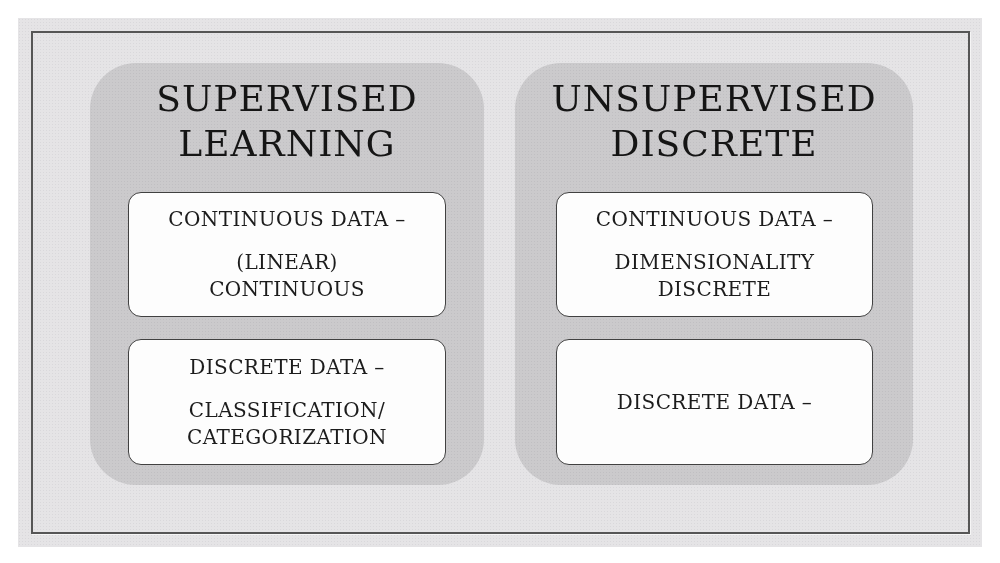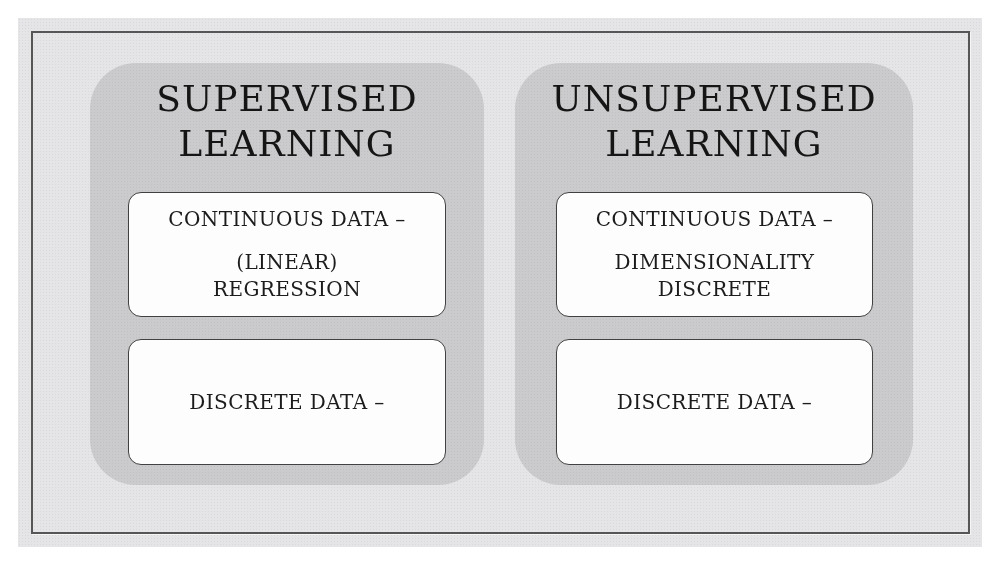--- a/index.html
+++ b/index.html
@@ -97,31 +97,33 @@
 
   <div class="frame"></div>
 
   <div class="panel panel-left">
     <h1 class="panel-title">SUPERVISED
 LEARNING</h1>
 
     <div class="info-box pos-top">
       <p>CONTINUOUS DATA –</p>
       <p>(LINEAR)
-REGRESSION</p>
+CONTINUOUS</p>
     </div>
 
     <div class="info-box pos-bottom">
       <p>DISCRETE DATA –</p>
+      <p>CLASSIFICATION/
+CATEGORIZATION</p>
     </div>
   </div>
 
   <div class="panel panel-right">
     <h1 class="panel-title">UNSUPERVISED
-LEARNING</h1>
+DISCRETE</h1>
 
     <div class="info-box pos-top">
       <p>CONTINUOUS DATA –</p>
       <p>DIMENSIONALITY
 DISCRETE</p>
     </div>
 
     <div class="info-box pos-bottom">
       <p>DISCRETE DATA –</p>
     </div>

